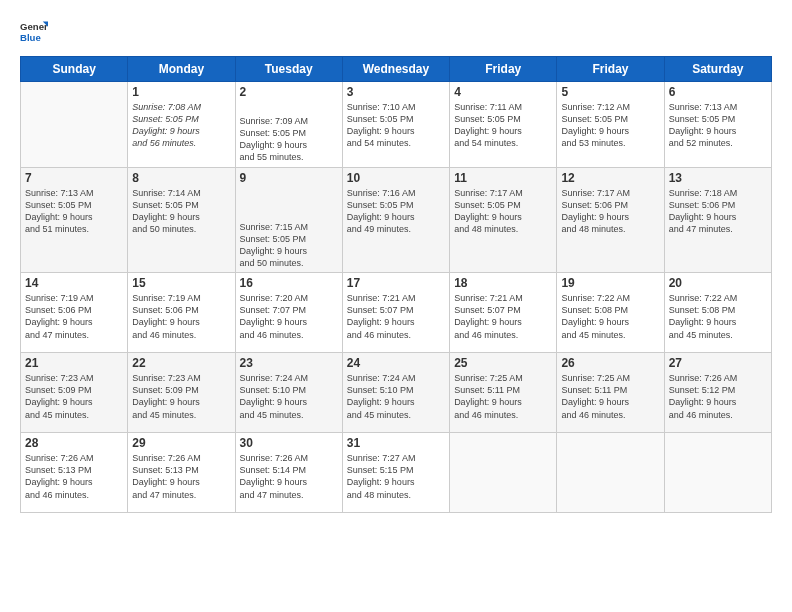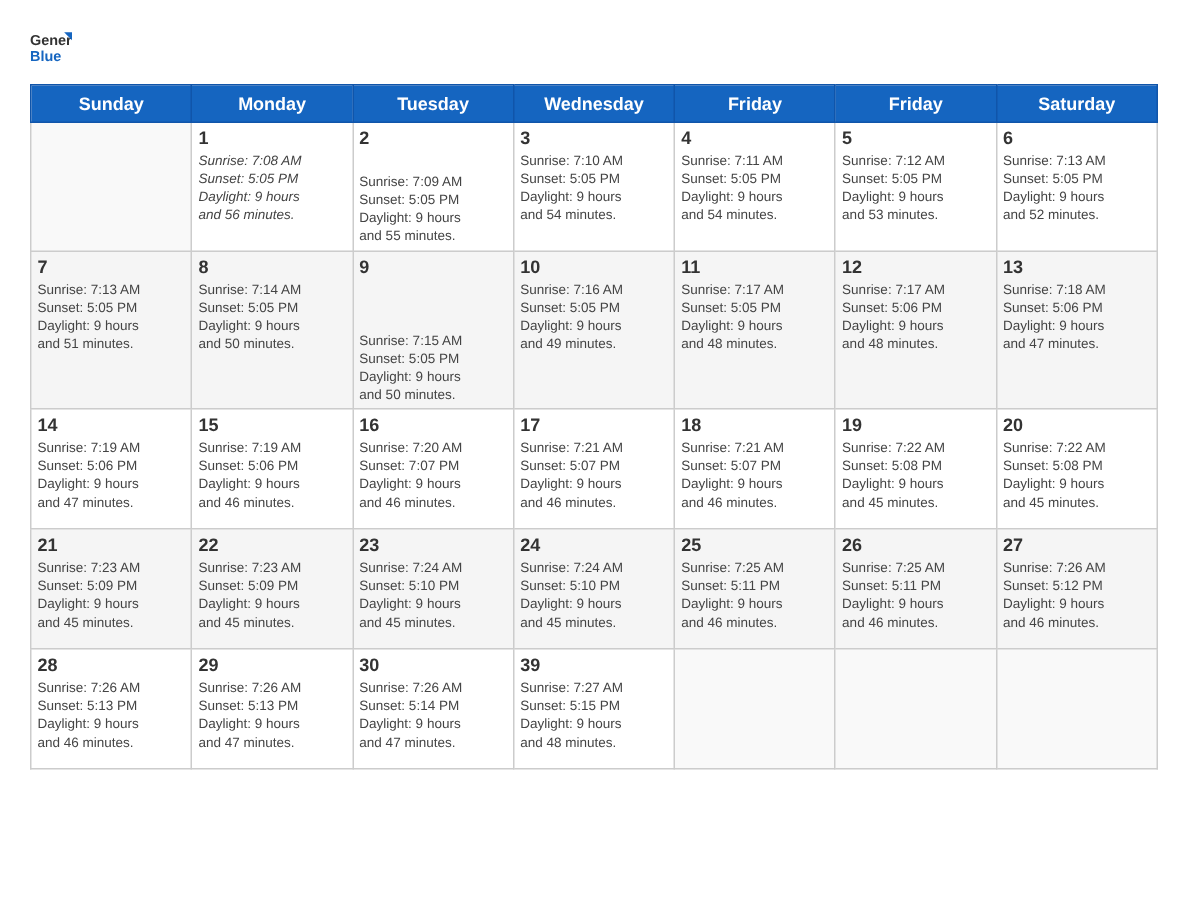--- a/index.html
+++ b/index.html
@@ -332,21 +332,21 @@
 and 47 minutes.</div>
           </td>
           <td>
             <span class="day-number">30</span>
             <div class="day-info" style="white-space: pre-line;">Sunrise: 7:26 AM
 Sunset: 5:14 PM
 Daylight: 9 hours
 and 47 minutes.</div>
           </td>
           <td>
-            <span class="day-number">39</span>
+            <span class="day-number">31</span>
             <div class="day-info" style="white-space: pre-line;">Sunrise: 7:27 AM
 Sunset: 5:15 PM
 Daylight: 9 hours
 and 48 minutes.</div>
           </td>
           <td class="empty"></td>
           <td class="empty"></td>
           <td class="empty"></td>
         </tr>
       </tbody>

